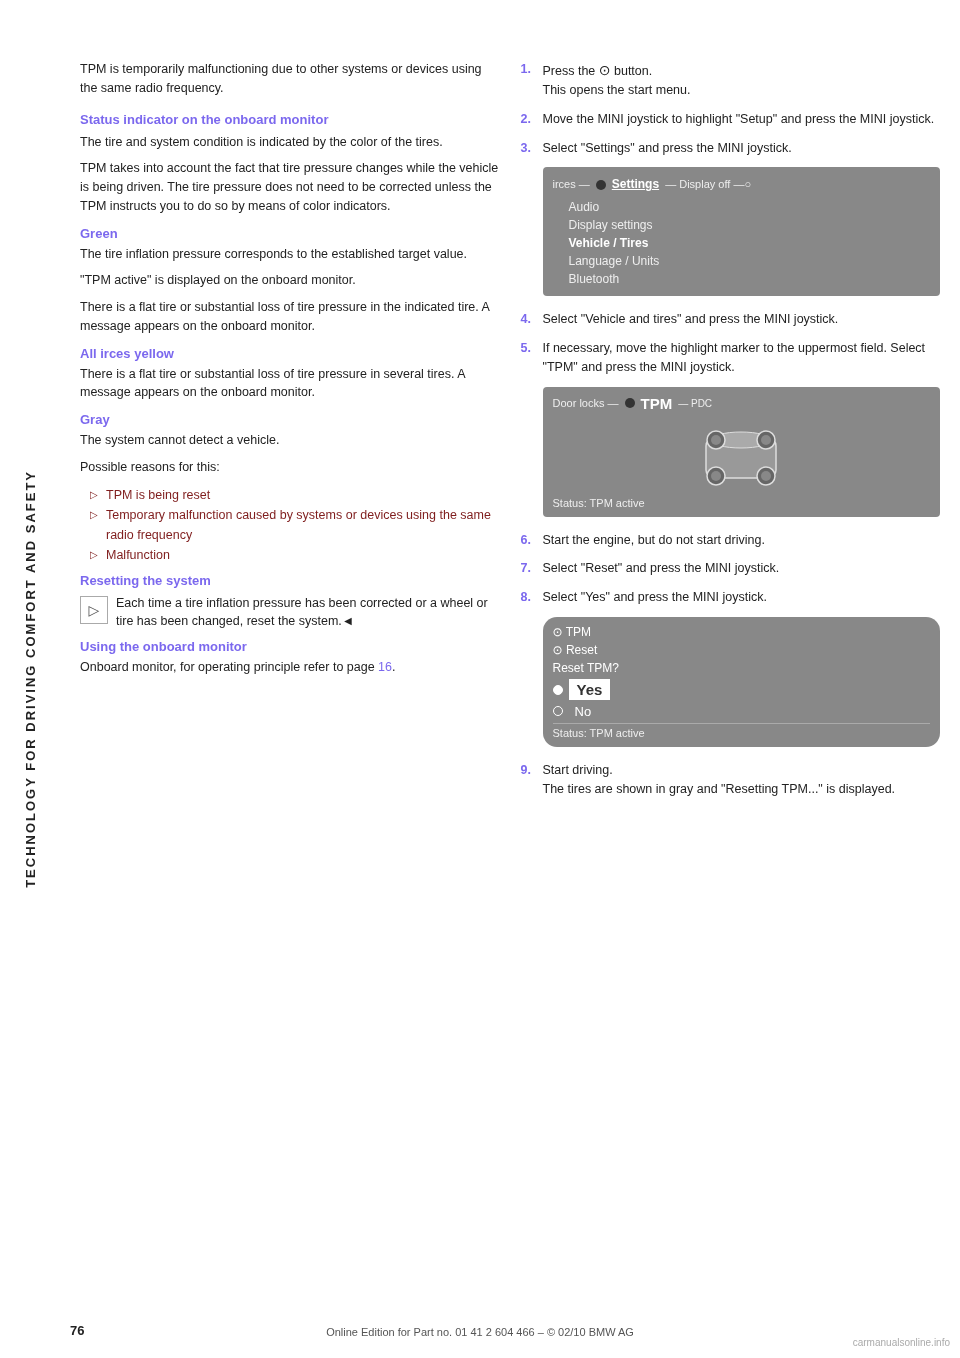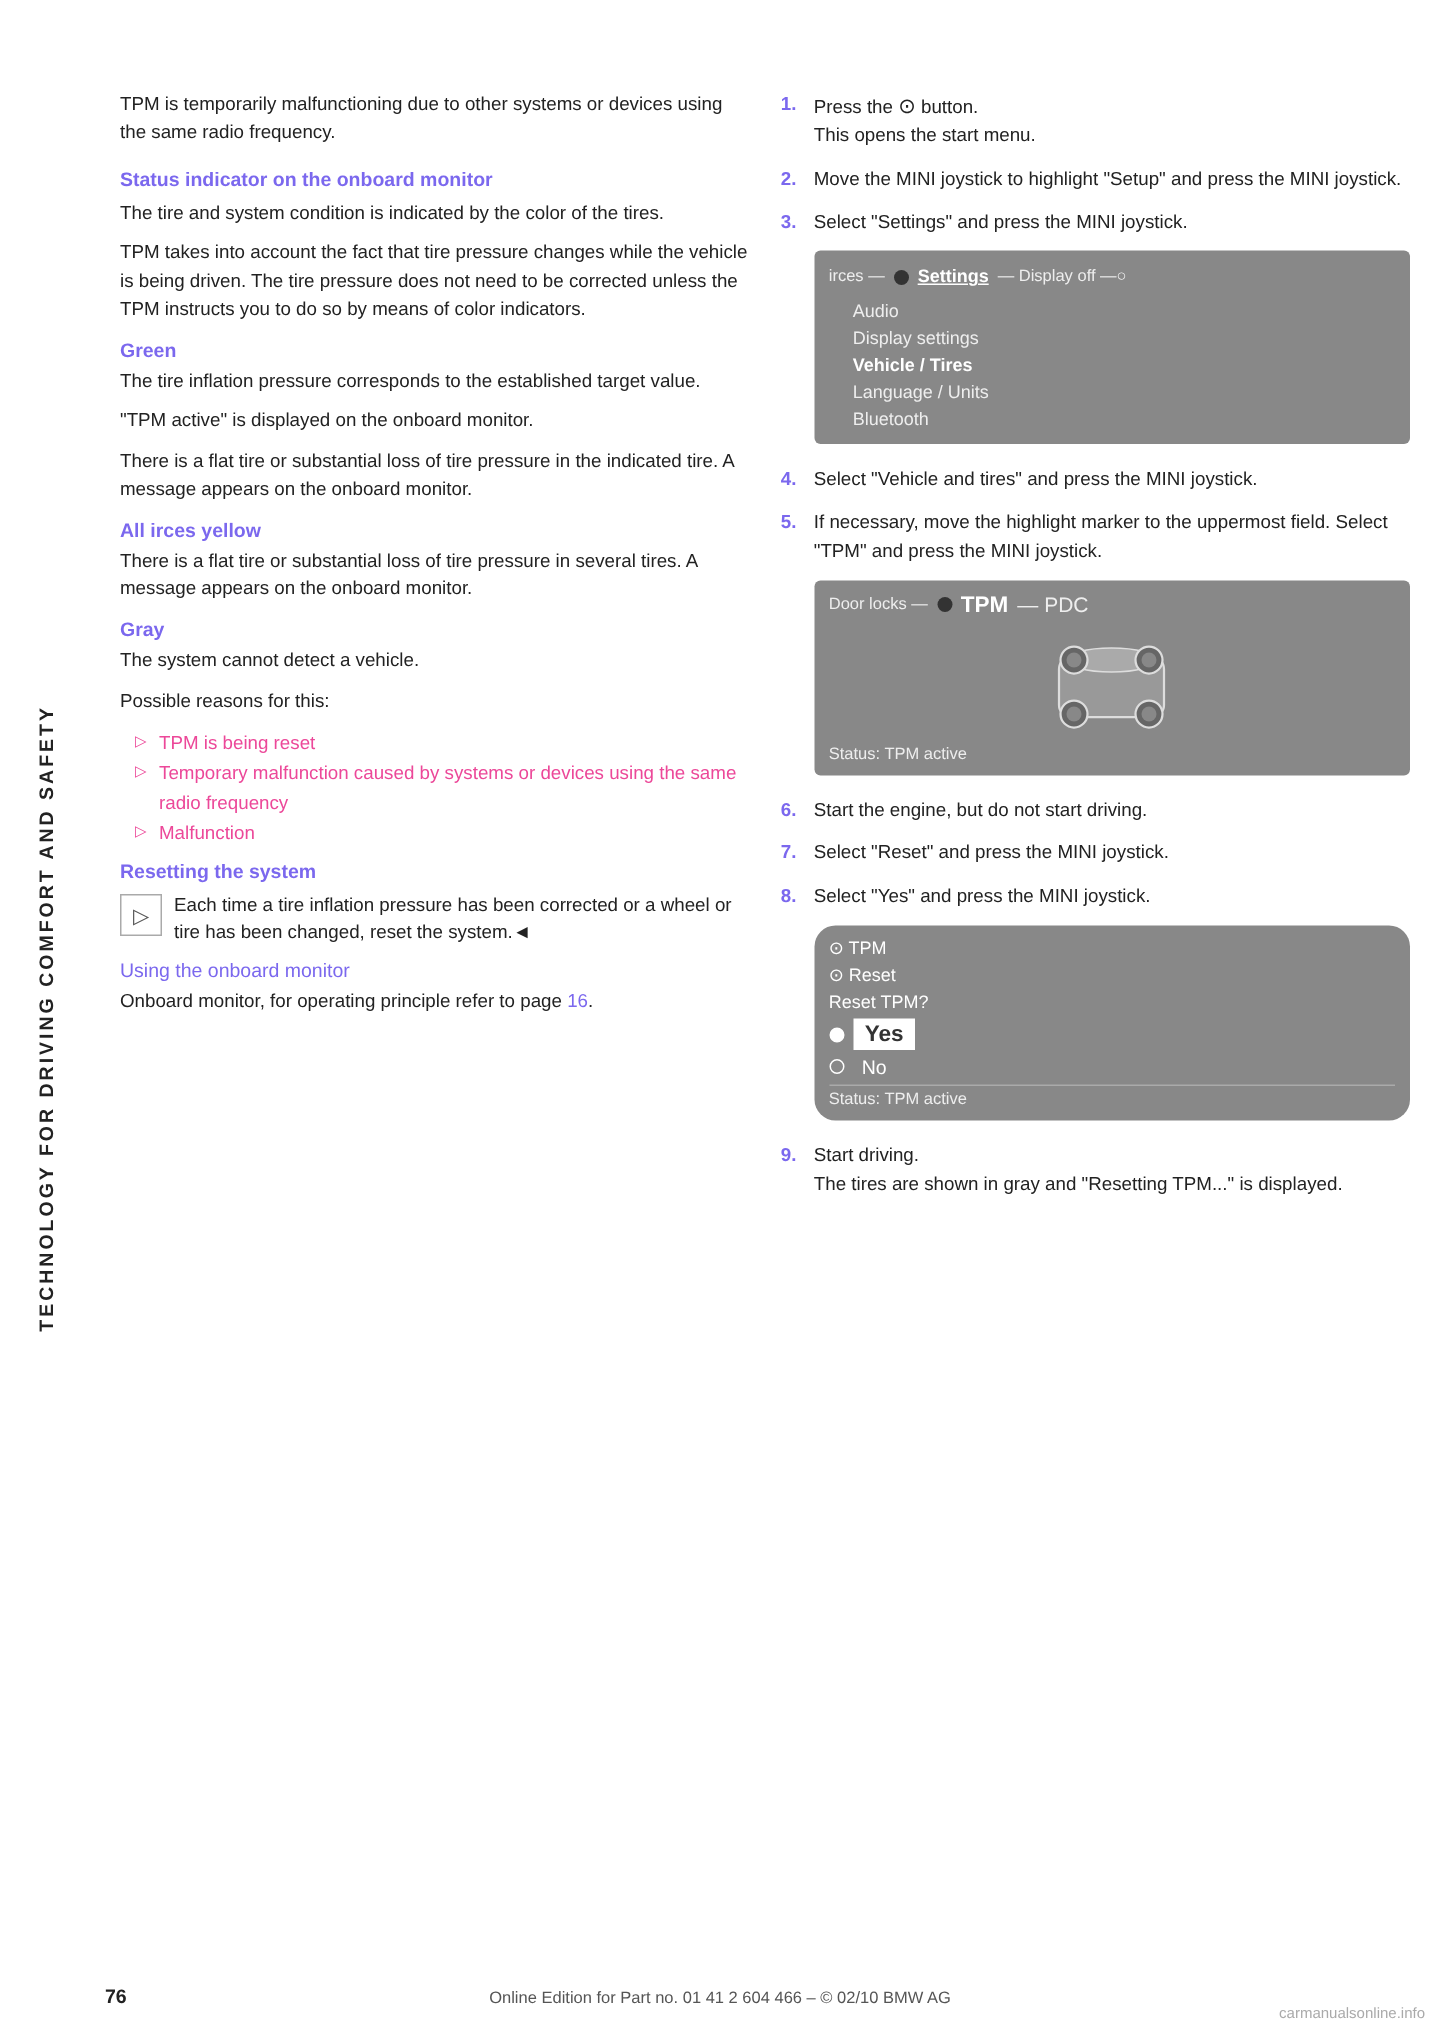--- a/index.html
+++ b/index.html
@@ -86,21 +86,21 @@
     }
 
     .bullet-list {
       list-style: none;
       margin-left: 10px;
       margin-bottom: 8px;
     }
     .bullet-list li {
       font-size: 12.5px;
       line-height: 1.6;
-      color: #ec4899;
+      color: #7f1d1d;
       padding-left: 16px;
       position: relative;
     }
     .bullet-list li::before {
       content: '▷';
       position: absolute;
       left: 0;
       font-size: 10px;
       top: 2px;
     }
@@ -295,21 +295,21 @@
       font-weight: bold;
       color: #222;
     }
 
     .link-color {
       color: #7b68ee;
     }
 
     .using-heading {
       font-size: 13px;
-      font-weight: normal;
+      font-weight: bold;
       color: #7b68ee;
       margin-bottom: 4px;
     }
 
     
     .brand-watermark {
       position: absolute;
       bottom: 10px;
       right: 10px;
       font-size: 10px;
@@ -411,21 +411,21 @@
         <span class="num">5.</span>
         <span>If necessary, move the highlight marker to the uppermost field. Select "TPM" and press the MINI joystick.</span>
       </li>
     </ol>
 
     <div class="tpm-screen">
       <div class="tpm-top-bar">
         <span style="font-size:11px; color:#eee;">Door locks —</span>
         <span class="screen-dot"></span>
         <span class="tpm-label">TPM</span>
-        <span style="font-size:14px; color:#eee;">— PDC</span>
+        <span style="font-size:10px; color:#eee;">— PDC</span>
       </div>
 
       <div class="car-diagram">
         <svg width="130" height="75" viewBox="0 0 130 75">
 
           <rect x="30" y="20" width="70" height="40" rx="8" fill="#999" stroke="#ddd" stroke-width="1.5"></rect>
 
           <ellipse cx="65" cy="22" rx="30" ry="8" fill="#aaa" stroke="#ddd" stroke-width="1"></ellipse>
 
           <circle cx="40" cy="58" r="9" fill="#666" stroke="#ddd" stroke-width="1.5"></circle>

